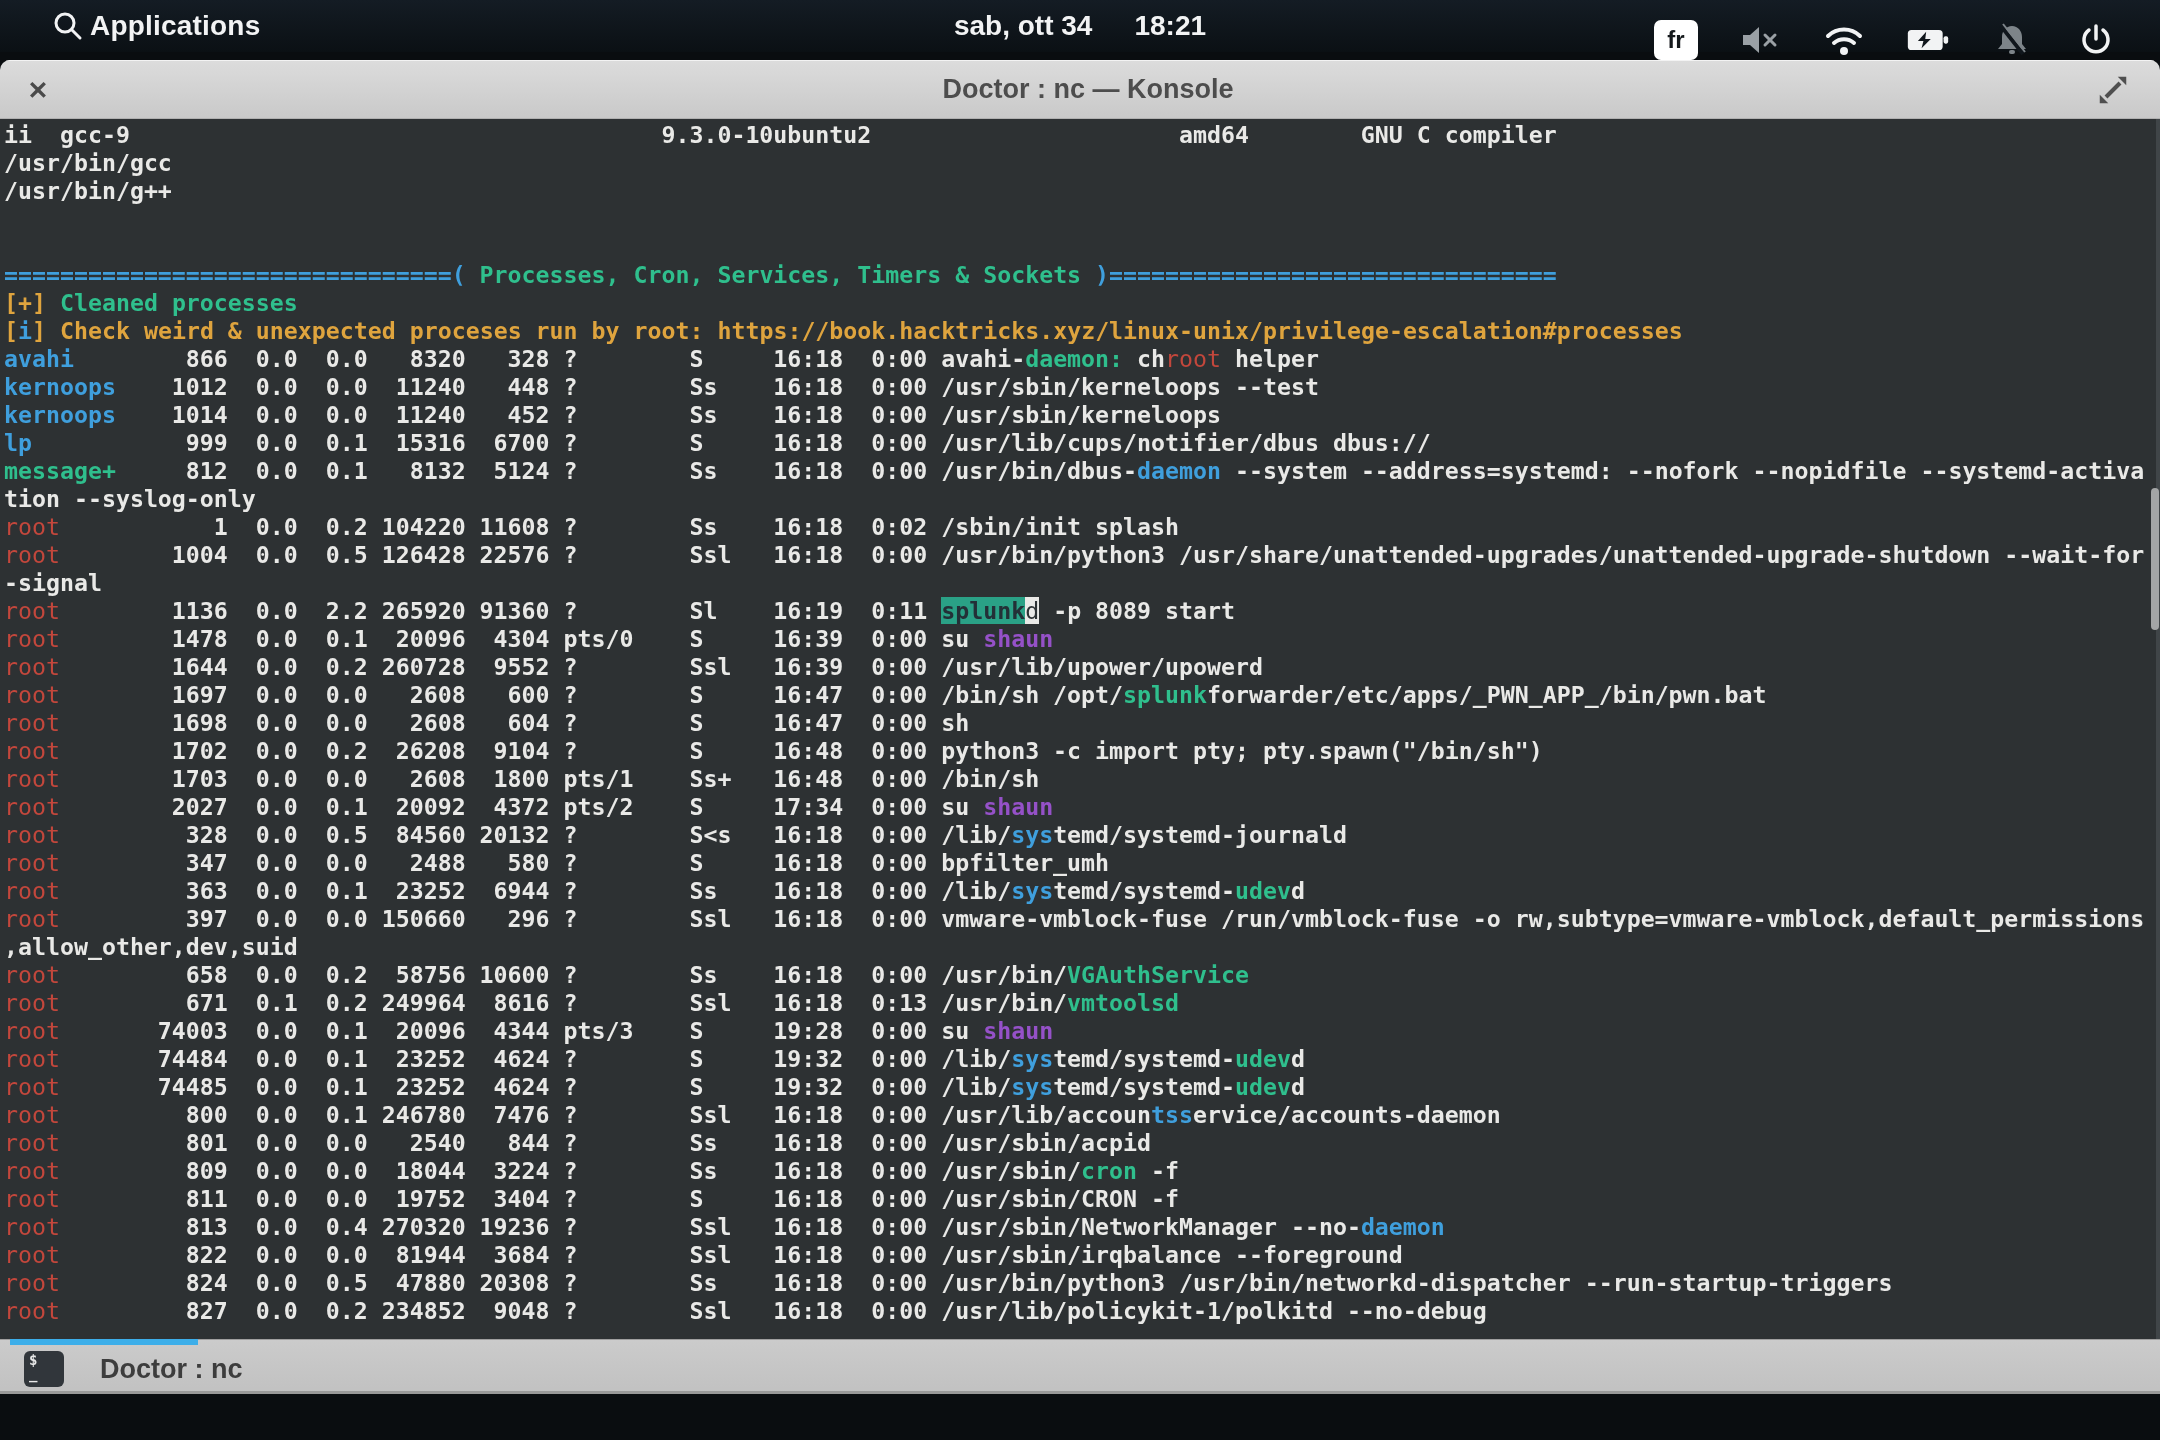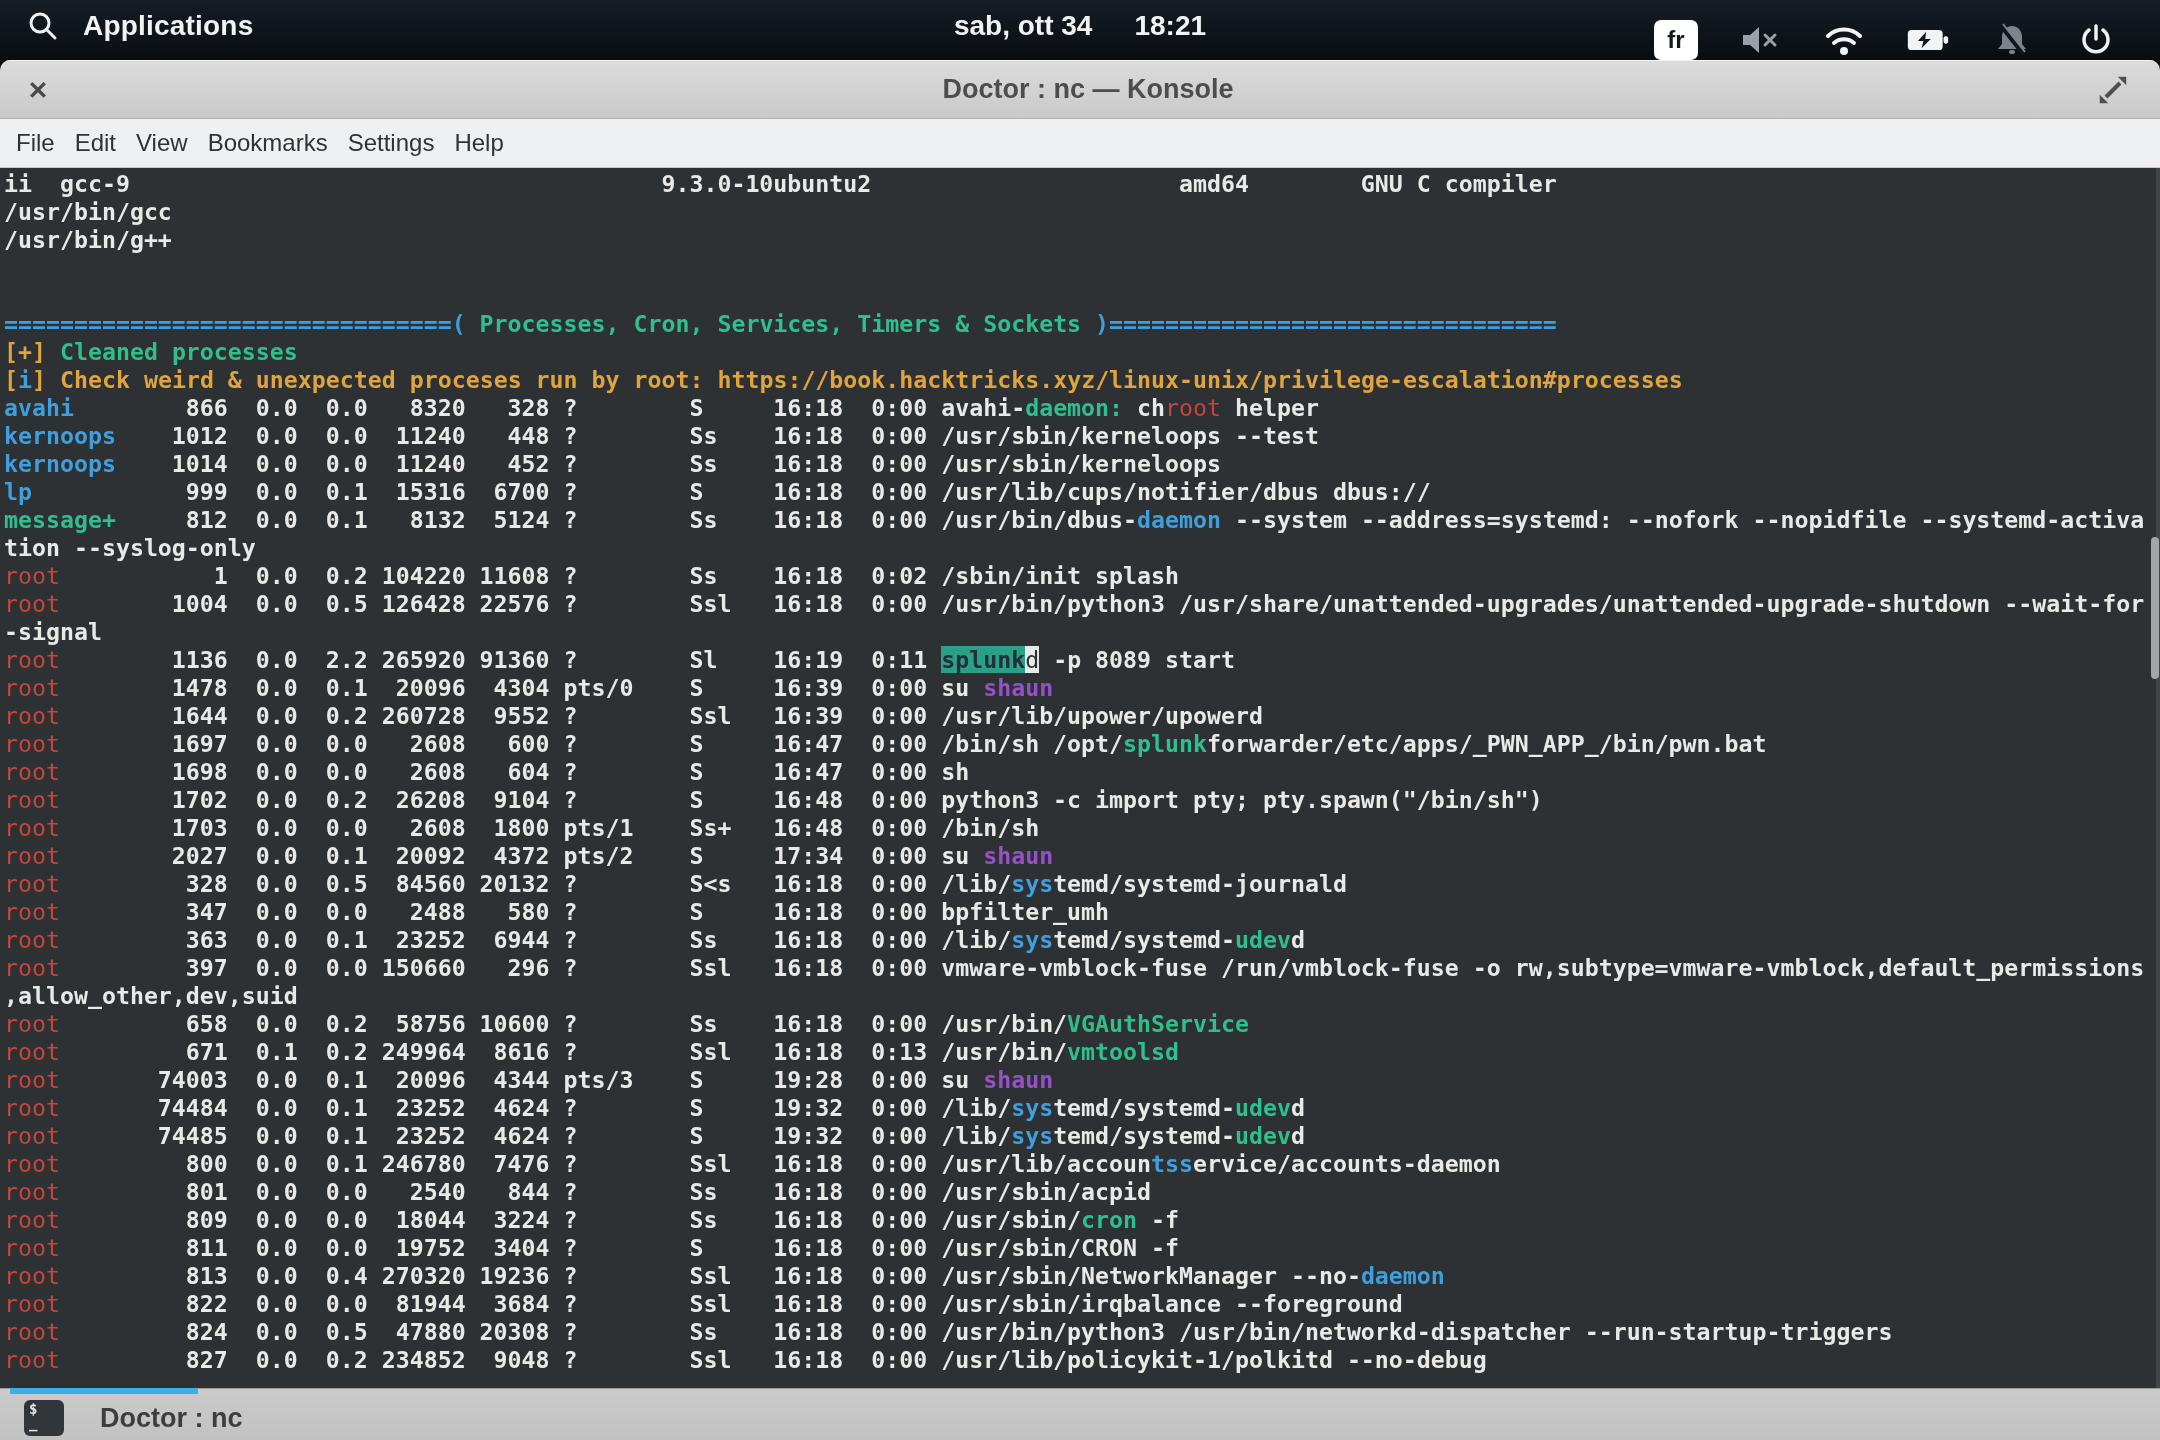--- a/index.html
+++ b/index.html
@@ -10,21 +10,21 @@
     overflow:hidden;
     position:relative;
   }
   
   .topbar{
     position:absolute;left:0;top:0;width:2160px;height:52px;
     background:linear-gradient(#141c24,#0b1014);
     display:flex;align-items:center;
     color:#f2f3f4;
   }
-  .topbar-left{display:flex;align-items:center;gap:18px;padding-left:21px;}
+  .topbar-left{display:flex;align-items:center;padding-left:46px;}
   .app-label{font-size:28px;font-weight:bold;letter-spacing:.2px;}
   .topbar-center{
     position:absolute;left:50%;top:0;height:52px;transform:translateX(-50%);
     display:flex;align-items:center;gap:42px;font-size:28px;font-weight:bold;
   }
   .topbar-right{position:absolute;right:0;top:14px;height:52px;display:flex;align-items:center;gap:40px;padding-right:42px;}
   .kbd-badge{
     background:#ffffff;color:#15191c;border-radius:7px;
     width:44px;height:40px;display:flex;align-items:center;justify-content:center;
     font-size:24px;font-weight:600;
@@ -163,28 +163,20 @@
     <div class="win-title">Doctor : nc — Konsole</div>
     <div class="max-btn">
       <svg width="34" height="34" viewBox="0 0 34 34">
         <line x1="10" y1="24" x2="24" y2="10" stroke="#4f4f4f" stroke-width="4"></line>
         <polygon points="26,2 32,8 20,8" fill="#4f4f4f" transform="rotate(45 26 8)"></polygon>
         <polygon points="8,32 2,26 14,26" fill="#4f4f4f" transform="rotate(45 8 26)"></polygon>
       </svg>
     </div>
   </div>
 
-  <div class="menubar" id="menubar">
-      <span class="menu-item">File</span>
-      <span class="menu-item">Edit</span>
-      <span class="menu-item">View</span>
-      <span class="menu-item">Bookmarks</span>
-      <span class="menu-item">Settings</span>
-      <span class="menu-item">Help</span>
-    </div>
 
   <div class="terminal">
     <div class="term-out" id="term-out"><div class="tline"><span class="c-f">ii  gcc-9                                      9.3.0-10ubuntu2                      amd64        GNU C compiler</span></div><div class="tline"><span class="c-f">/usr/bin/gcc</span></div><div class="tline"><span class="c-f">/usr/bin/g++</span></div><div class="tline"></div><div class="tline"></div><div class="tline"><span class="c-b">================================( </span><span class="c-g">Processes, Cron, Services, Timers &amp; Sockets</span><span class="c-b"> )================================</span></div><div class="tline"><span class="c-y">[+]</span><span class="c-f"> </span><span class="c-g">Cleaned processes</span></div><div class="tline"><span class="c-y">[</span><span class="c-b">i</span><span class="c-y">]</span><span class="c-f"> </span><span class="c-y">Check weird &amp; unexpected proceses run by root: https://book.hacktricks.xyz/linux-unix/privilege-escalation#processes</span></div><div class="tline"><span class="c-b">avahi</span><span class="c-f">        866  0.0  0.0   8320   328 ?        S     16:18  0:00 avahi-</span><span class="c-g">daemon:</span><span class="c-f"> ch</span><span class="c-r">root</span><span class="c-f"> helper</span></div><div class="tline"><span class="c-b">kernoops</span><span class="c-f">    1012  0.0  0.0  11240   448 ?        Ss    16:18  0:00 /usr/sbin/kerneloops --test</span></div><div class="tline"><span class="c-b">kernoops</span><span class="c-f">    1014  0.0  0.0  11240   452 ?        Ss    16:18  0:00 /usr/sbin/kerneloops</span></div><div class="tline"><span class="c-b">lp</span><span class="c-f">           999  0.0  0.1  15316  6700 ?        S     16:18  0:00 /usr/lib/cups/notifier/dbus dbus://</span></div><div class="tline"><span class="c-g">message+</span><span class="c-f">     812  0.0  0.1   8132  5124 ?        Ss    16:18  0:00 /usr/bin/dbus-</span><span class="c-b">daemon</span><span class="c-f"> --system --address=systemd: --nofork --nopidfile --systemd-activa</span></div><div class="tline"><span class="c-f">tion --syslog-only</span></div><div class="tline"><span class="c-r">root</span><span class="c-f">           1  0.0  0.2 104220 11608 ?        Ss    16:18  0:02 /sbin/init splash</span></div><div class="tline"><span class="c-r">root</span><span class="c-f">        1004  0.0  0.5 126428 22576 ?        Ssl   16:18  0:00 /usr/bin/python3 /usr/share/unattended-upgrades/unattended-upgrade-shutdown --wait-for</span></div><div class="tline"><span class="c-f">-signal</span></div><div class="tline"><span class="c-r">root</span><span class="c-f">        1136  0.0  2.2 265920 91360 ?        Sl    16:19  0:11 </span><span class="c-hl">splunk</span><span class="c-cur">d</span><span class="c-f"> -p 8089 start</span></div><div class="tline"><span class="c-r">root</span><span class="c-f">        1478  0.0  0.1  20096  4304 pts/0    S     16:39  0:00 su </span><span class="c-p">shaun</span></div><div class="tline"><span class="c-r">root</span><span class="c-f">        1644  0.0  0.2 260728  9552 ?        Ssl   16:39  0:00 /usr/lib/upower/upowerd</span></div><div class="tline"><span class="c-r">root</span><span class="c-f">        1697  0.0  0.0   2608   600 ?        S     16:47  0:00 /bin/sh /opt/</span><span class="c-g">splunk</span><span class="c-f">forwarder/etc/apps/_PWN_APP_/bin/pwn.bat</span></div><div class="tline"><span class="c-r">root</span><span class="c-f">        1698  0.0  0.0   2608   604 ?        S     16:47  0:00 sh</span></div><div class="tline"><span class="c-r">root</span><span class="c-f">        1702  0.0  0.2  26208  9104 ?        S     16:48  0:00 python3 -c import pty; pty.spawn("/bin/sh")</span></div><div class="tline"><span class="c-r">root</span><span class="c-f">        1703  0.0  0.0   2608  1800 pts/1    Ss+   16:48  0:00 /bin/sh</span></div><div class="tline"><span class="c-r">root</span><span class="c-f">        2027  0.0  0.1  20092  4372 pts/2    S     17:34  0:00 su </span><span class="c-p">shaun</span></div><div class="tline"><span class="c-r">root</span><span class="c-f">         328  0.0  0.5  84560 20132 ?        S&lt;s   16:18  0:00 /lib/</span><span class="c-b">sys</span><span class="c-f">temd/systemd-journald</span></div><div class="tline"><span class="c-r">root</span><span class="c-f">         347  0.0  0.0   2488   580 ?        S     16:18  0:00 bpfilter_umh</span></div><div class="tline"><span class="c-r">root</span><span class="c-f">         363  0.0  0.1  23252  6944 ?        Ss    16:18  0:00 /lib/</span><span class="c-b">sys</span><span class="c-f">temd/systemd-</span><span class="c-g">udev</span><span class="c-f">d</span></div><div class="tline"><span class="c-r">root</span><span class="c-f">         397  0.0  0.0 150660   296 ?        Ssl   16:18  0:00 vmware-vmblock-fuse /run/vmblock-fuse -o rw,subtype=vmware-vmblock,default_permissions</span></div><div class="tline"><span class="c-f">,allow_other,dev,suid</span></div><div class="tline"><span class="c-r">root</span><span class="c-f">         658  0.0  0.2  58756 10600 ?        Ss    16:18  0:00 /usr/bin/</span><span class="c-g">VGAuthService</span></div><div class="tline"><span class="c-r">root</span><span class="c-f">         671  0.1  0.2 249964  8616 ?        Ssl   16:18  0:13 /usr/bin/</span><span class="c-g">vmtoolsd</span></div><div class="tline"><span class="c-r">root</span><span class="c-f">       74003  0.0  0.1  20096  4344 pts/3    S     19:28  0:00 su </span><span class="c-p">shaun</span></div><div class="tline"><span class="c-r">root</span><span class="c-f">       74484  0.0  0.1  23252  4624 ?        S     19:32  0:00 /lib/</span><span class="c-b">sys</span><span class="c-f">temd/systemd-</span><span class="c-g">udev</span><span class="c-f">d</span></div><div class="tline"><span class="c-r">root</span><span class="c-f">       74485  0.0  0.1  23252  4624 ?        S     19:32  0:00 /lib/</span><span class="c-b">sys</span><span class="c-f">temd/systemd-</span><span class="c-g">udev</span><span class="c-f">d</span></div><div class="tline"><span class="c-r">root</span><span class="c-f">         800  0.0  0.1 246780  7476 ?        Ssl   16:18  0:00 /usr/lib/accoun</span><span class="c-b">tss</span><span class="c-f">ervice/accounts-daemon</span></div><div class="tline"><span class="c-r">root</span><span class="c-f">         801  0.0  0.0   2540   844 ?        Ss    16:18  0:00 /usr/sbin/acpid</span></div><div class="tline"><span class="c-r">root</span><span class="c-f">         809  0.0  0.0  18044  3224 ?        Ss    16:18  0:00 /usr/sbin/</span><span class="c-g">cron</span><span class="c-f"> -f</span></div><div class="tline"><span class="c-r">root</span><span class="c-f">         811  0.0  0.0  19752  3404 ?        S     16:18  0:00 /usr/sbin/CRON -f</span></div><div class="tline"><span class="c-r">root</span><span class="c-f">         813  0.0  0.4 270320 19236 ?        Ssl   16:18  0:00 /usr/sbin/NetworkManager --no-</span><span class="c-b">daemon</span></div><div class="tline"><span class="c-r">root</span><span class="c-f">         822  0.0  0.0  81944  3684 ?        Ssl   16:18  0:00 /usr/sbin/irqbalance --foreground</span></div><div class="tline"><span class="c-r">root</span><span class="c-f">         824  0.0  0.5  47880 20308 ?        Ss    16:18  0:00 /usr/bin/python3 /usr/bin/networkd-dispatcher --run-startup-triggers</span></div><div class="tline"><span class="c-r">root</span><span class="c-f">         827  0.0  0.2 234852  9048 ?        Ssl   16:18  0:00 /usr/lib/policykit-1/polkitd --no-debug</span></div></div>
     <div class="scroll-track"></div>
     <div class="scroll-thumb"></div>
   </div>
 
   <div class="tabbar">
     <div class="tab-indicator"></div>
     <div class="tab">

